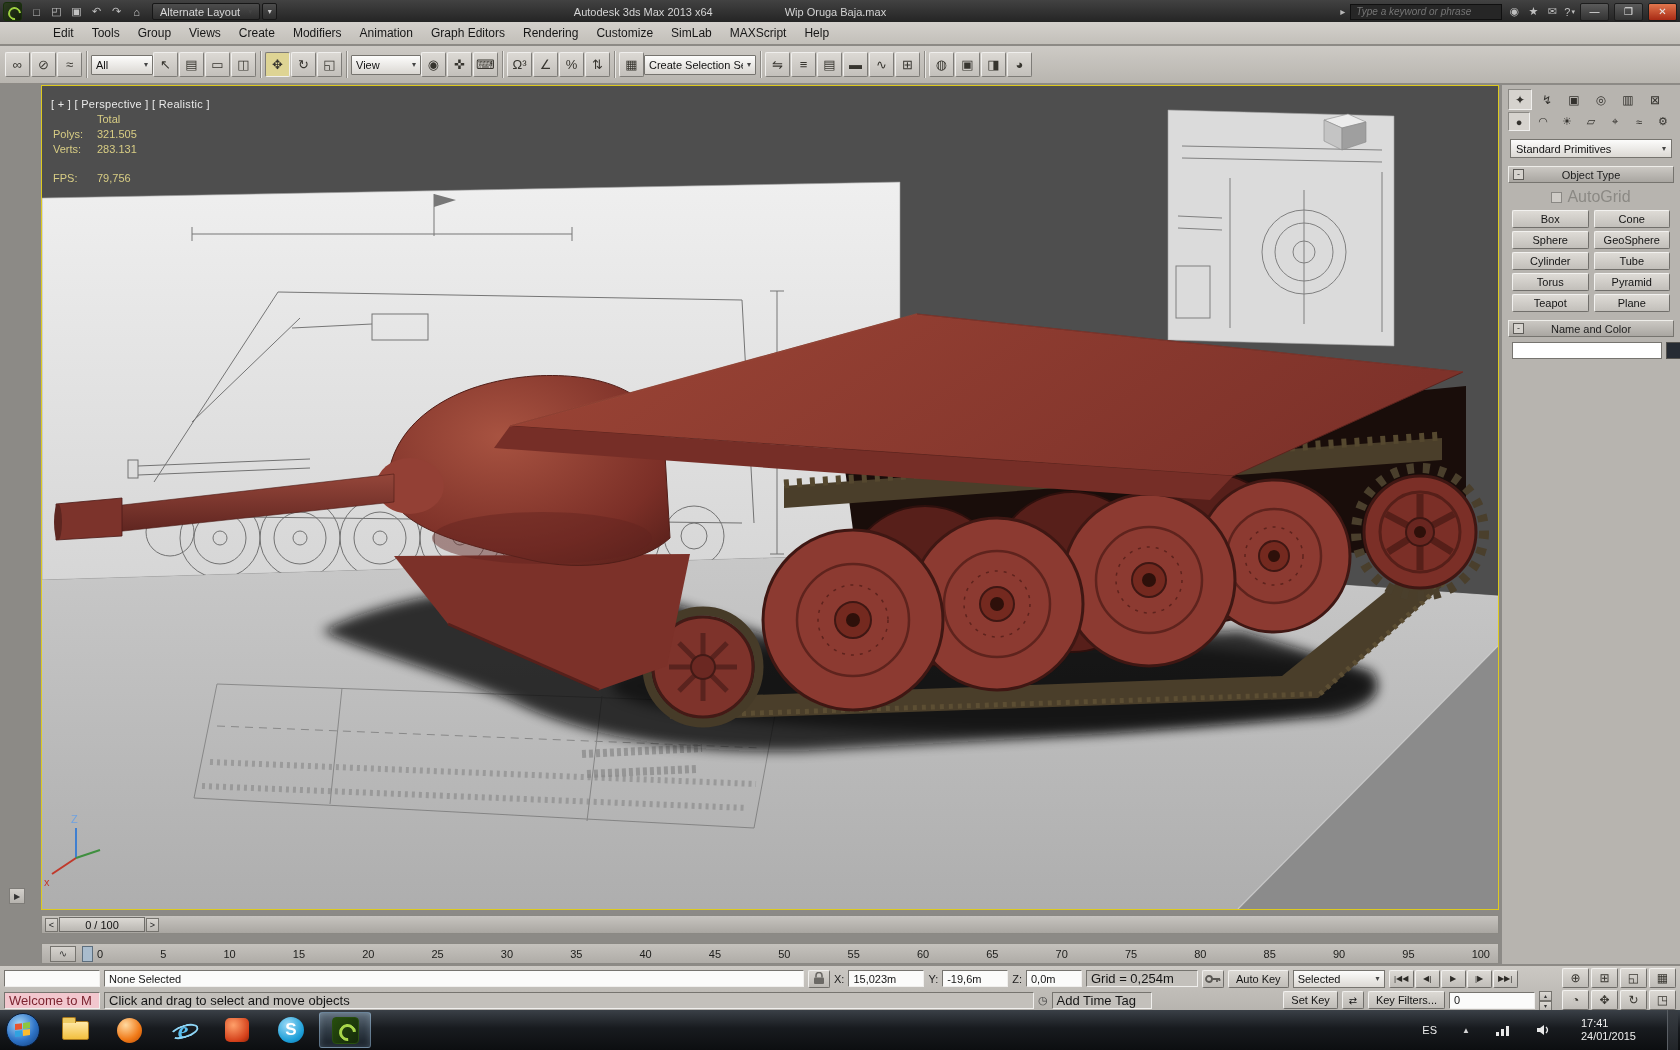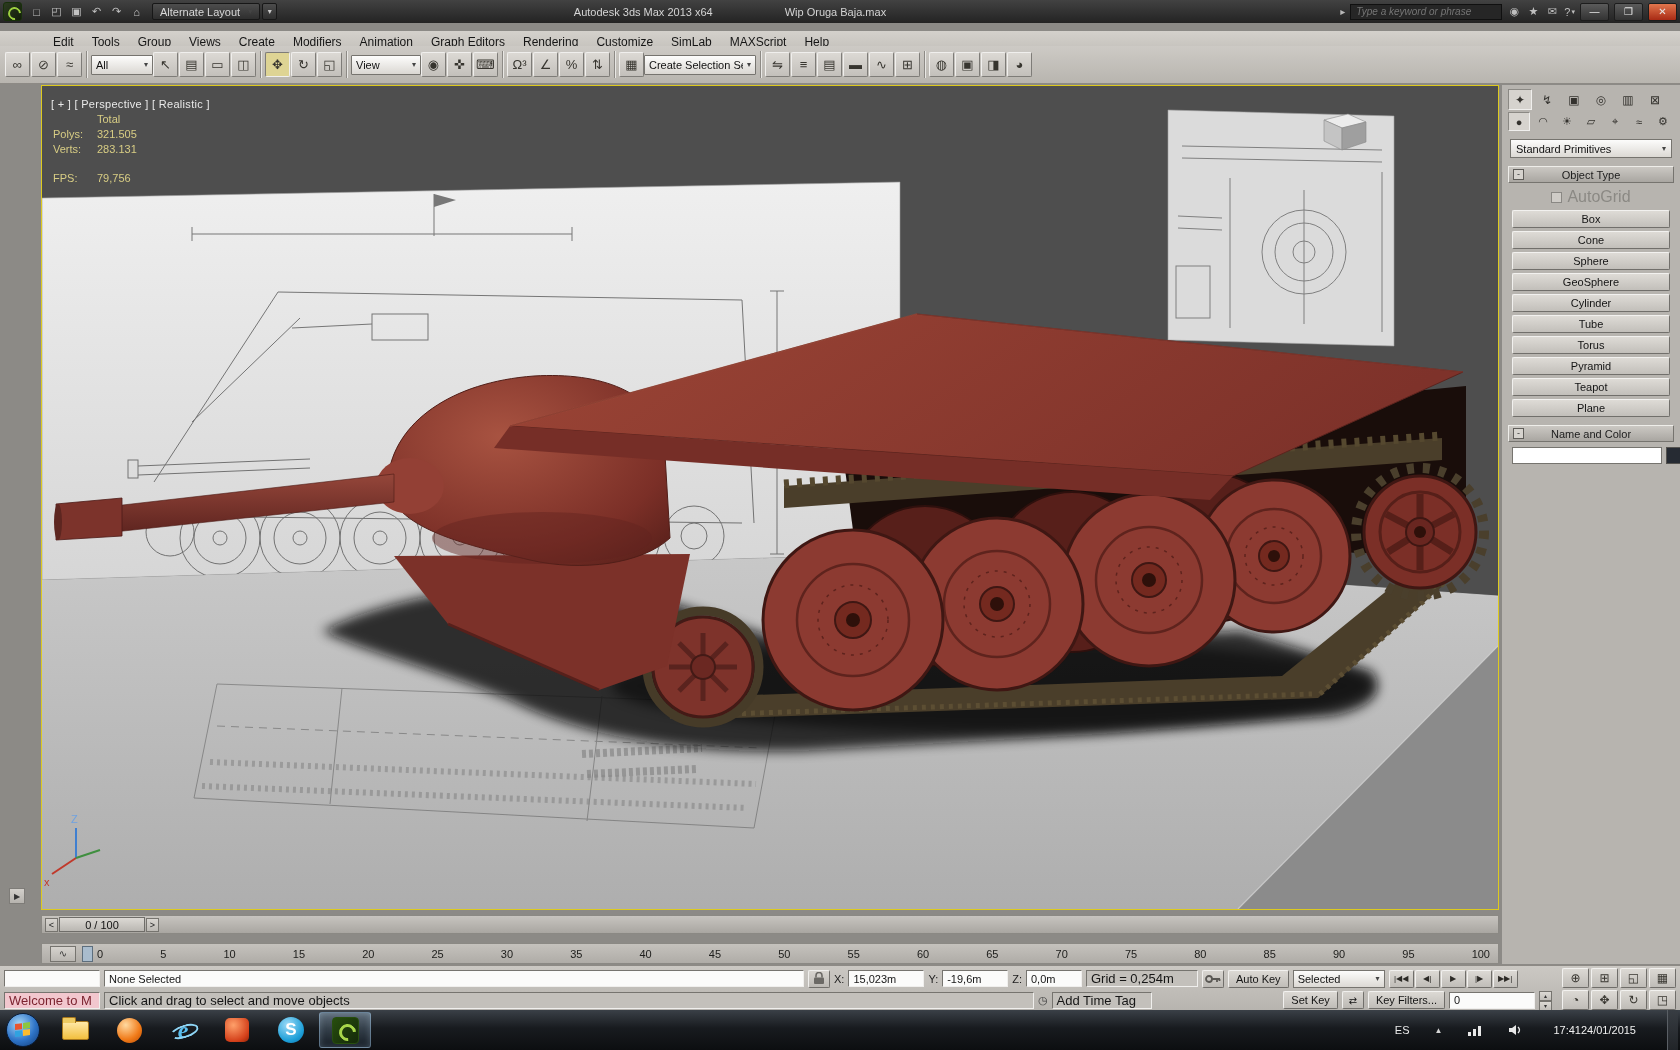--- a/index.html
+++ b/index.html
@@ -27,21 +27,21 @@
   .search-input { width:152px; height:16px; background:#262626; border:1px solid #101010; color:#8e8e8e;
     font-style:italic; font-size:10px; padding:0 5px; font-family:"Liberation Sans",sans-serif; }
   .title-ico { width:18px; height:17px; display:flex; align-items:center; justify-content:center; color:#bfbfbf; font-size:11px; }
   .help-split { display:flex; align-items:center; color:#bfbfbf; font-size:11px; gap:1px; }
   .help-split .mini { font-size:7px; }
   .winbtn { width:29px; height:18px; display:flex; align-items:center; justify-content:center; font-size:10px;
     color:#e6e6e6; background:linear-gradient(#5b5b5b,#333); border:1px solid #1d1d1d; border-radius:2px; margin-left:2px; }
   .winbtn.close { background:linear-gradient(#e2764d,#a82a14); }
 
   
-  .menubar { position:absolute; left:0; top:31px; width:1680px; height:23px;
+  .menubar { position:absolute; left:0; top:22px; width:1680px; height:23px;
     background:linear-gradient(#d4d1cc,#c2bfb9); border-bottom:1px solid #8d8a85;
     display:flex; align-items:center; padding-left:44px; }
   .menu-item { padding:3px 9px; font-size:12px; color:#161616; }
 
   
   .toolbar { position:absolute; left:0; top:46px; width:1680px; height:38px;
     background:linear-gradient(#cdcac5,#b8b5af); border-bottom:1px solid #8d8a85;
     display:flex; align-items:center; padding:0 5px; }
   .tb-group { display:flex; align-items:center; gap:1px; }
   .tb-icon { width:25px; height:25px; background:linear-gradient(#dcd9d4,#c3c0bb);
@@ -96,21 +96,21 @@
   .cp-dropdown { margin:4px 8px; height:19px; background:linear-gradient(#fcfcfb,#dcd9d4); border:1px solid #76746f;
     display:flex; align-items:center; justify-content:space-between; padding:0 5px; font-size:11px; }
   .rollout { margin:8px 6px 2px; height:17px; background:linear-gradient(#cbc8c3,#a9a6a1);
     border:1px solid; border-color:#eeede9 #76746f #76746f #eeede9; display:flex; align-items:center; font-size:11px; color:#1c1c1c; }
   .ro-box { width:11px; height:11px; margin:0 4px; border:1px solid #5f5d59; background:#d6d3ce;
     font-size:9px; line-height:9px; text-align:center; color:#333; }
   .ro-title { flex:1; text-align:center; margin-right:19px; }
   .autogrid-row { display:flex; align-items:center; justify-content:center; gap:5px; padding:3px 0 1px; }
   .cp-check { width:11px; height:11px; border:1px solid #8a8884; background:#cfccc7; }
   .autogrid-label { font-size:16px; color:#8b8984; }
-  .obj-grid { display:grid; grid-template-columns:1fr; gap:3px 5px; margin:3px 10px; }
+  .obj-grid { display:grid; grid-template-columns:1fr 1fr; gap:3px 5px; margin:3px 10px; }
   .obj-btn { height:18px; font-size:11px; color:#141414; background:linear-gradient(#dedbd6,#c2bfba);
     border:1px solid; border-color:#f2f1ef #716f6b #716f6b #f2f1ef; border-radius:2px; font-family:"Liberation Sans",sans-serif; }
   .name-row { display:flex; align-items:center; gap:4px; margin:5px 10px; }
   .name-input { flex:1; height:17px; border:1px solid #76746f; background:#fff; font-size:11px; padding:0 3px;
     font-family:"Liberation Sans",sans-serif; }
   .color-swatch { width:17px; height:17px; background:#262b33; border:1px solid #55534f; flex:none; }
 
   
   .statusbar { position:absolute; left:0; top:965px; width:1680px; height:45px;
     background:linear-gradient(#cbc8c3,#b7b4af); border-top:1px solid #8d8a85; }
@@ -169,21 +169,21 @@
   .icon-red { width:24px; height:24px; border-radius:5px; background:radial-gradient(circle at 35% 30%,#ffa06a,#d4401a 70%,#8f2408); }
   .icon-skype { width:26px; height:26px; border-radius:50%; background:radial-gradient(circle at 38% 30%,#9fdcf8,#1d9fd8 65%,#0d6ea8);
     color:#fff; font-size:17px; font-weight:bold; display:flex; align-items:center; justify-content:center; }
   .icon-max { width:27px; height:27px; border-radius:4px; border:1px solid #274e0e; position:relative;
     background:linear-gradient(135deg,#274e0e,#15290a); }
   .icon-max::after { content:""; position:absolute; left:6px; top:6px; width:11px; height:11px;
     border:3px solid #a7d64a; border-right-color:transparent; border-radius:50%; transform:rotate(40deg); }
   .tray { margin-left:auto; display:flex; align-items:center; gap:25px; color:#eaeaea; padding-right:2px; }
   .tray-lang { font-size:11px; }
   .tray-up { font-size:8px; color:#d5d5d5; }
-  .clock { display:flex; flex-direction:row; align-items:center; font-size:11px; line-height:13px; color:#f0f0f0; padding:0 6px; }
+  .clock { display:flex; flex-direction:column; align-items:flex-start; font-size:11px; line-height:13px; color:#f0f0f0; padding:0 6px; }
   .show-desktop { width:11px; height:40px; border-left:1px solid #5a5f65; background:linear-gradient(#383d43,#212428); }
 </style>
 </head>
 <body>
 
 <div class="screen">
 
   <div class="titlebar">
     <span class="app-logo"></span>
     <div class="tb-group">

